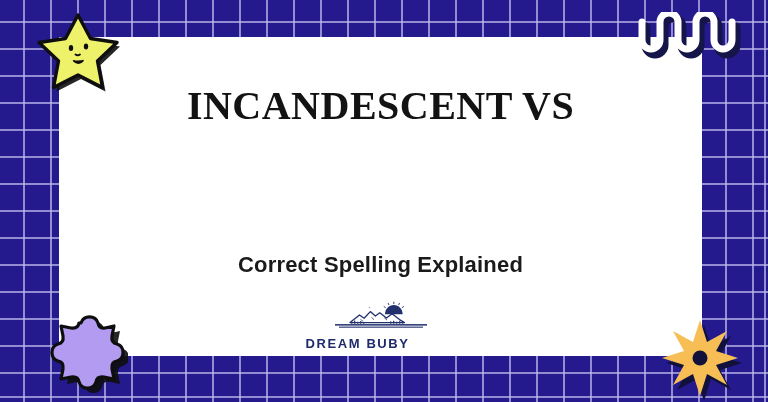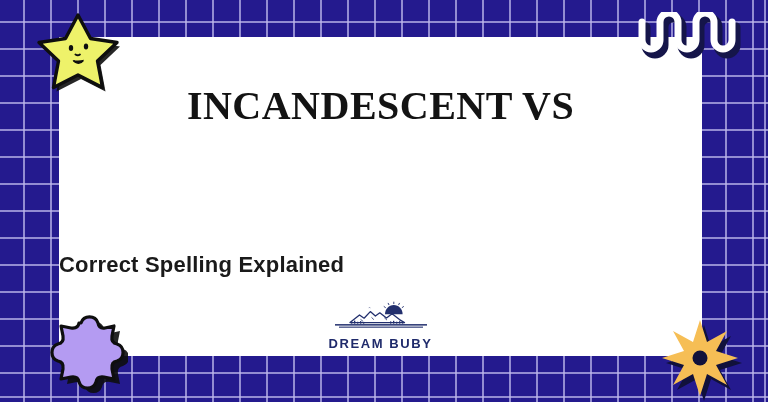--- a/index.html
+++ b/index.html
@@ -53,35 +53,35 @@
     line-height: 50px;
     letter-spacing: 0.5px;
     color: #131313;
     white-space: nowrap;
   }
   #subtitle {
     position: absolute;
     left: 0;
     right: 0;
     top: 215px;
-    text-align: left;
+    text-align: center;
     font-family: "Liberation Sans", sans-serif;
     font-weight: 700;
     font-size: 22px;
     letter-spacing: 0.2px;
     color: #1A1A1A;
   }
   
   #logo {
     position: absolute;
     left: 50%;
     transform: translateX(-50%);
     top: 264px;
     width: 150px;
-    text-align: center;
+    text-align: left;
   }
   #logo-mark { display: block; margin: 0 auto; }
   #logo-text {
     font-family: "Liberation Sans", sans-serif;
     font-weight: 700;
     font-size: 13px;
     letter-spacing: 1.6px;
     color: #1F2A6B;
     margin-top: 1px;
   }

